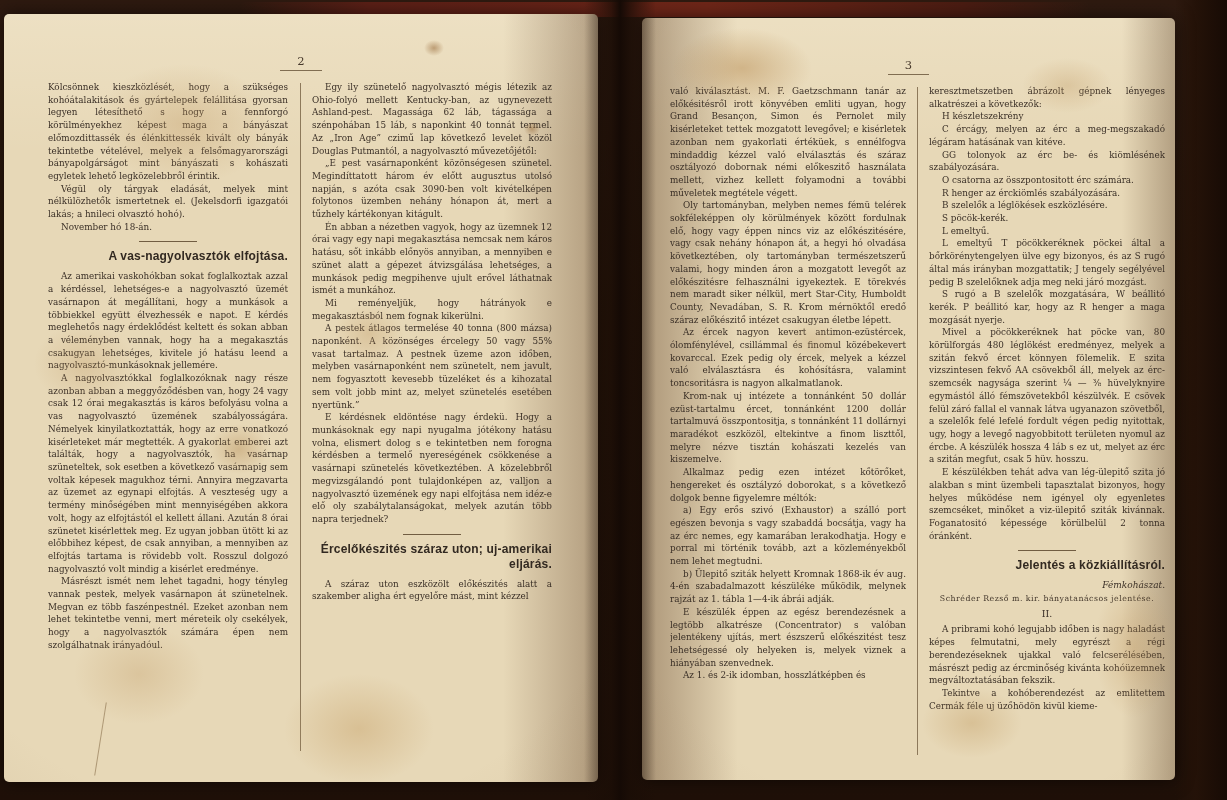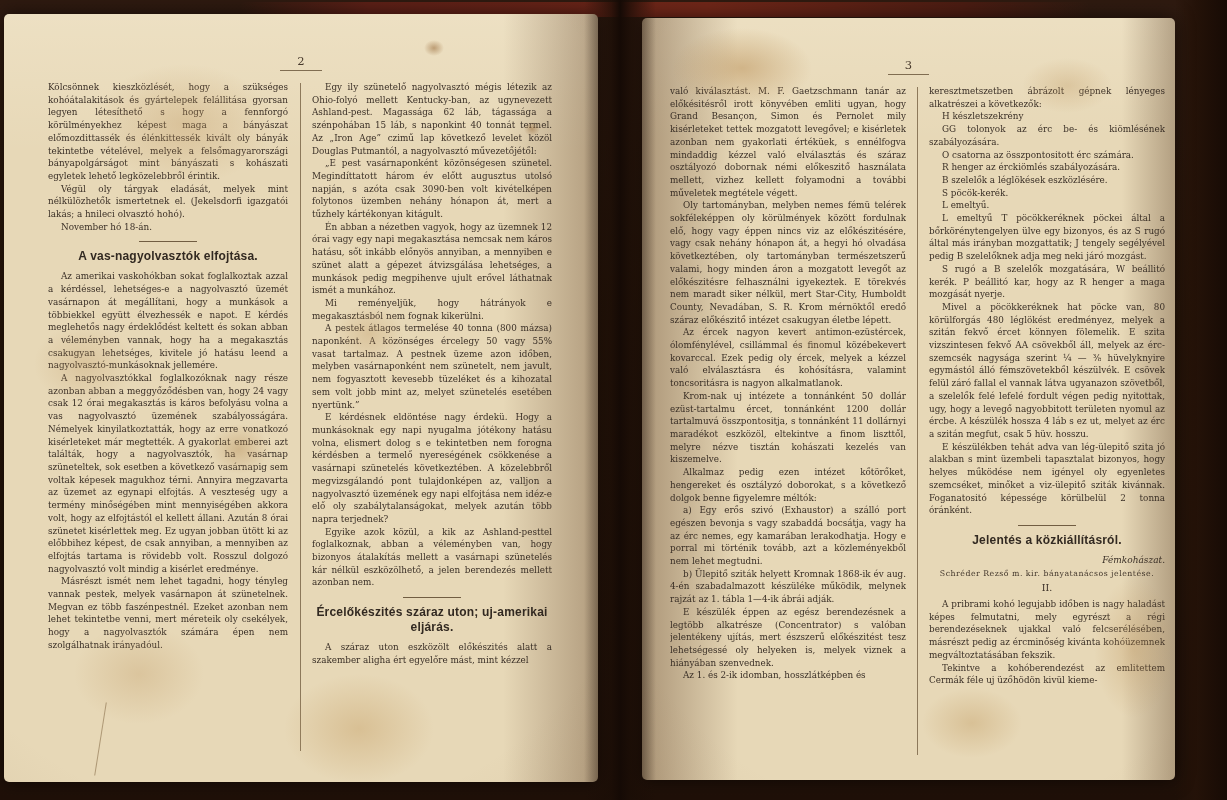--- a/index.html
+++ b/index.html
@@ -31,21 +31,21 @@
   .columns{display:flex;justify-content:space-between;}
   .page-left .columns{padding:0 46px 0 44px;}
   .page-right .columns{padding:0 10px 0 28px;}
   .col{width:240px;height:676px;overflow:hidden;}
   .page-right .col{width:236px;}
   .col-rule{width:1px;background:rgba(118,96,66,.8);margin:2px 4px 0;height:668px;}
   p{margin:0;text-align:justify;text-indent:13px;
     font-size:8.8px;line-height:12.7px;color:#3a2f26;}
   p.no-indent{text-indent:0;}
   .article-heading{font-family:"Liberation Sans",sans-serif;font-weight:bold;
-    font-size:12px;line-height:1.25;text-align:center;color:#322921;
+    font-size:12px;line-height:1.25;text-align:right;color:#322921;
     margin:7px 0 6px;letter-spacing:.2px;}
   .section-rule{width:58px;height:1px;background:rgba(92,72,46,.85);margin:8px auto 7px;}
   .subheading{font-style:italic;text-indent:0;text-align:right;font-size:9px;margin:2px 0 1px;}
   .byline{text-indent:0;text-align:center;font-size:7.8px;letter-spacing:.5px;margin:1px 0 2px;color:#41352a;}
   .section-number{text-indent:0;text-align:center;font-size:9.5px;margin:1px 0 3px;}
   .crack{position:absolute;left:96px;bottom:6px;width:1px;height:74px;
          background:rgba(125,98,62,.55);transform:rotate(9deg);}
 </style>
 </head>
 <body>
@@ -78,21 +78,20 @@
         <p>Másrészt ismét nem lehet tagadni, hogy tényleg vannak pestek, melyek vasárnapon át szünetelnek. Megvan ez több faszénpestnél. Ezeket azonban nem lehet tekintetbe venni, mert méreteik oly csekélyek, hogy a nagyolvasztók számára épen nem szolgálhatnak irányadóul.</p>
       </div>
       <div class="col-rule"></div>
       <div class="col">
         <p>Egy ily szünetelő nagyolvasztó mégis létezik az Ohio-folyó mellett Kentucky-ban, az ugynevezett Ashland-pest. Magassága 62 láb, tágassága a szénpohában 15 láb, s naponkint 40 tonnát termel. Az „Iron Age” czimű lap következő levelet közöl Douglas Putmantól, a nagyolvasztó művezetőjétől:</p>
         <p>„E pest vasárnaponként közönségesen szünetel. Megindíttatott három év előtt augusztus utolsó napján, s azóta csak 3090-ben volt kivételképen folytonos üzemben nehány hónapon át, mert a tűzhely kártékonyan kitágult.</p>
         <p>Én abban a nézetben vagyok, hogy az üzemnek 12 órai vagy egy napi megakasztása nemcsak nem káros hatásu, sőt inkább előnyös annyiban, a mennyiben e szünet alatt a gépezet átvizsgálása lehetséges, a munkások pedig megpihenve ujult erővel láthatnak ismét a munkához.</p>
         <p>Mi reményeljük, hogy hátrányok e megakasztásból nem fognak kikerülni.</p>
         <p>A pestek átlagos termelése 40 tonna (800 mázsa) naponként. A közönséges ércelegy 50 vagy 55% vasat tartalmaz. A pestnek üzeme azon időben, melyben vasárnaponként nem szünetelt, nem javult, nem fogyasztott kevesebb tüzeléket és a kihozatal sem volt jobb mint az, melyet szünetelés esetében nyertünk.”</p>
         <p>E kérdésnek eldöntése nagy érdekü. Hogy a munkásoknak egy napi nyugalma jótékony hatásu volna, elismert dolog s e tekintetben nem forogna kérdésben a termelő nyereségének csökkenése a vasárnapi szünetelés következtében. A közelebbről megvizsgálandó pont tulajdonképen az, valljon a nagyolvasztó üzemének egy napi elfojtása nem idéz-e elő oly szabálytalanságokat, melyek azután több napra terjednek?</p>
-        <p>Egyike azok közül, a kik az Ashland-pesttel foglalkoznak, abban a véleményben van, hogy bizonyos átalakítás mellett a vasárnapi szünetelés kár nélkül eszközölhető, a jelen berendezés mellett azonban nem.</p>
         <div class="section-rule"></div>
         <div class="article-heading">Ércelőkészités száraz uton; uj-amerikai eljárás.</div>
         <p>A száraz uton eszközölt előkészités alatt a szakember aligha ért egyelőre mást, mint kézzel</p>
       </div>
     </div>
   </div>
 
   <div class="page page-right">
     <div class="stain" style="left:30px;top:10px;width:140px;height:80px;background:radial-gradient(closest-side,rgba(178,132,72,.45),rgba(178,132,72,0));"></div>
     <div class="stain" style="left:380px;top:40px;width:90px;height:55px;background:radial-gradient(closest-side,rgba(188,148,92,.3),rgba(188,148,92,0));"></div>
@@ -110,20 +109,21 @@
         <p>Alkalmaz pedig ezen intézet kőtörőket, hengereket és osztályzó doborokat, s a következő dolgok benne figyelemre méltók:</p>
         <p>a) Egy erős szivó (Exhaustor) a szálló port egészen bevonja s vagy szabaddá bocsátja, vagy ha az érc nemes, egy kamarában lerakodhatja. Hogy e porral mi történik tovább, azt a közleményekből nem lehet megtudni.</p>
         <p>b) Ülepitő sziták helyett Kromnak 1868-ik év aug. 4-én szabadalmazott készüléke működik, melynek rajzát az 1. tábla 1—4-ik ábrái adják.</p>
         <p>E készülék éppen az egész berendezésnek a legtöbb alkatrésze (Concentrator) s valóban jelentékeny ujítás, mert észszerű előkészitést tesz lehetségessé oly helyeken is, melyek viznek a hiányában szenvednek.</p>
         <p>Az 1. és 2-ik idomban, hosszlátképben és</p>
       </div>
       <div class="col-rule"></div>
       <div class="col">
         <p class="no-indent">keresztmetszetben ábrázolt gépnek lényeges alkatrészei a következők:</p>
         <p>H készletszekrény</p>
+        <p>C ércágy, melyen az érc a meg-megszakadó légáram hatásának van kitéve.</p>
         <p>GG tolonyok az érc be- és kiömlésének szabályozására.</p>
         <p>O csatorna az összpontositott érc számára.</p>
         <p>R henger az érckiömlés szabályozására.</p>
         <p>B szelelők a léglökések eszközlésére.</p>
         <p>S pöcök-kerék.</p>
         <p>L emeltyű.</p>
         <p>L emeltyű T pöcökkeréknek pöckei által a bőrkörénytengelyen ülve egy bizonyos, és az S rugó által más irányban mozgattatik; J tengely segélyével pedig B szelelőknek adja meg neki járó mozgást.</p>
         <p>S rugó a B szelelők mozgatására, W beállitó kerék. P beállitó kar, hogy az R henger a maga mozgását nyerje.</p>
         <p>Mivel a pöcökkeréknek hat pöcke van, 80 körülforgás 480 léglökést eredményez, melyek a szitán fekvő ércet könnyen fölemelik. E szita vizszintesen fekvő AA csövekből áll, melyek az érc-szemcsék nagysága szerint ¼ — ⅜ hüvelyknyire egymástól álló fémszövetekből készülvék. E csövek felül záró fallal el vannak látva ugyanazon szövetből, a szelelők felé lefelé fordult végen pedig nyitottak, ugy, hogy a levegő nagyobbitott területen nyomul az ércbe. A készülék hossza 4 láb s ez ut, melyet az érc a szitán megfut, csak 5 hüv. hosszu.</p>
         <p>E készülékben tehát adva van lég-ülepitő szita jó alakban s mint üzembeli tapasztalat bizonyos, hogy helyes működése nem igényel oly egyenletes szemcséket, minőket a viz-ülepitő sziták kivánnak. Foganatositó képessége körülbelül 2 tonna óránként.</p>

